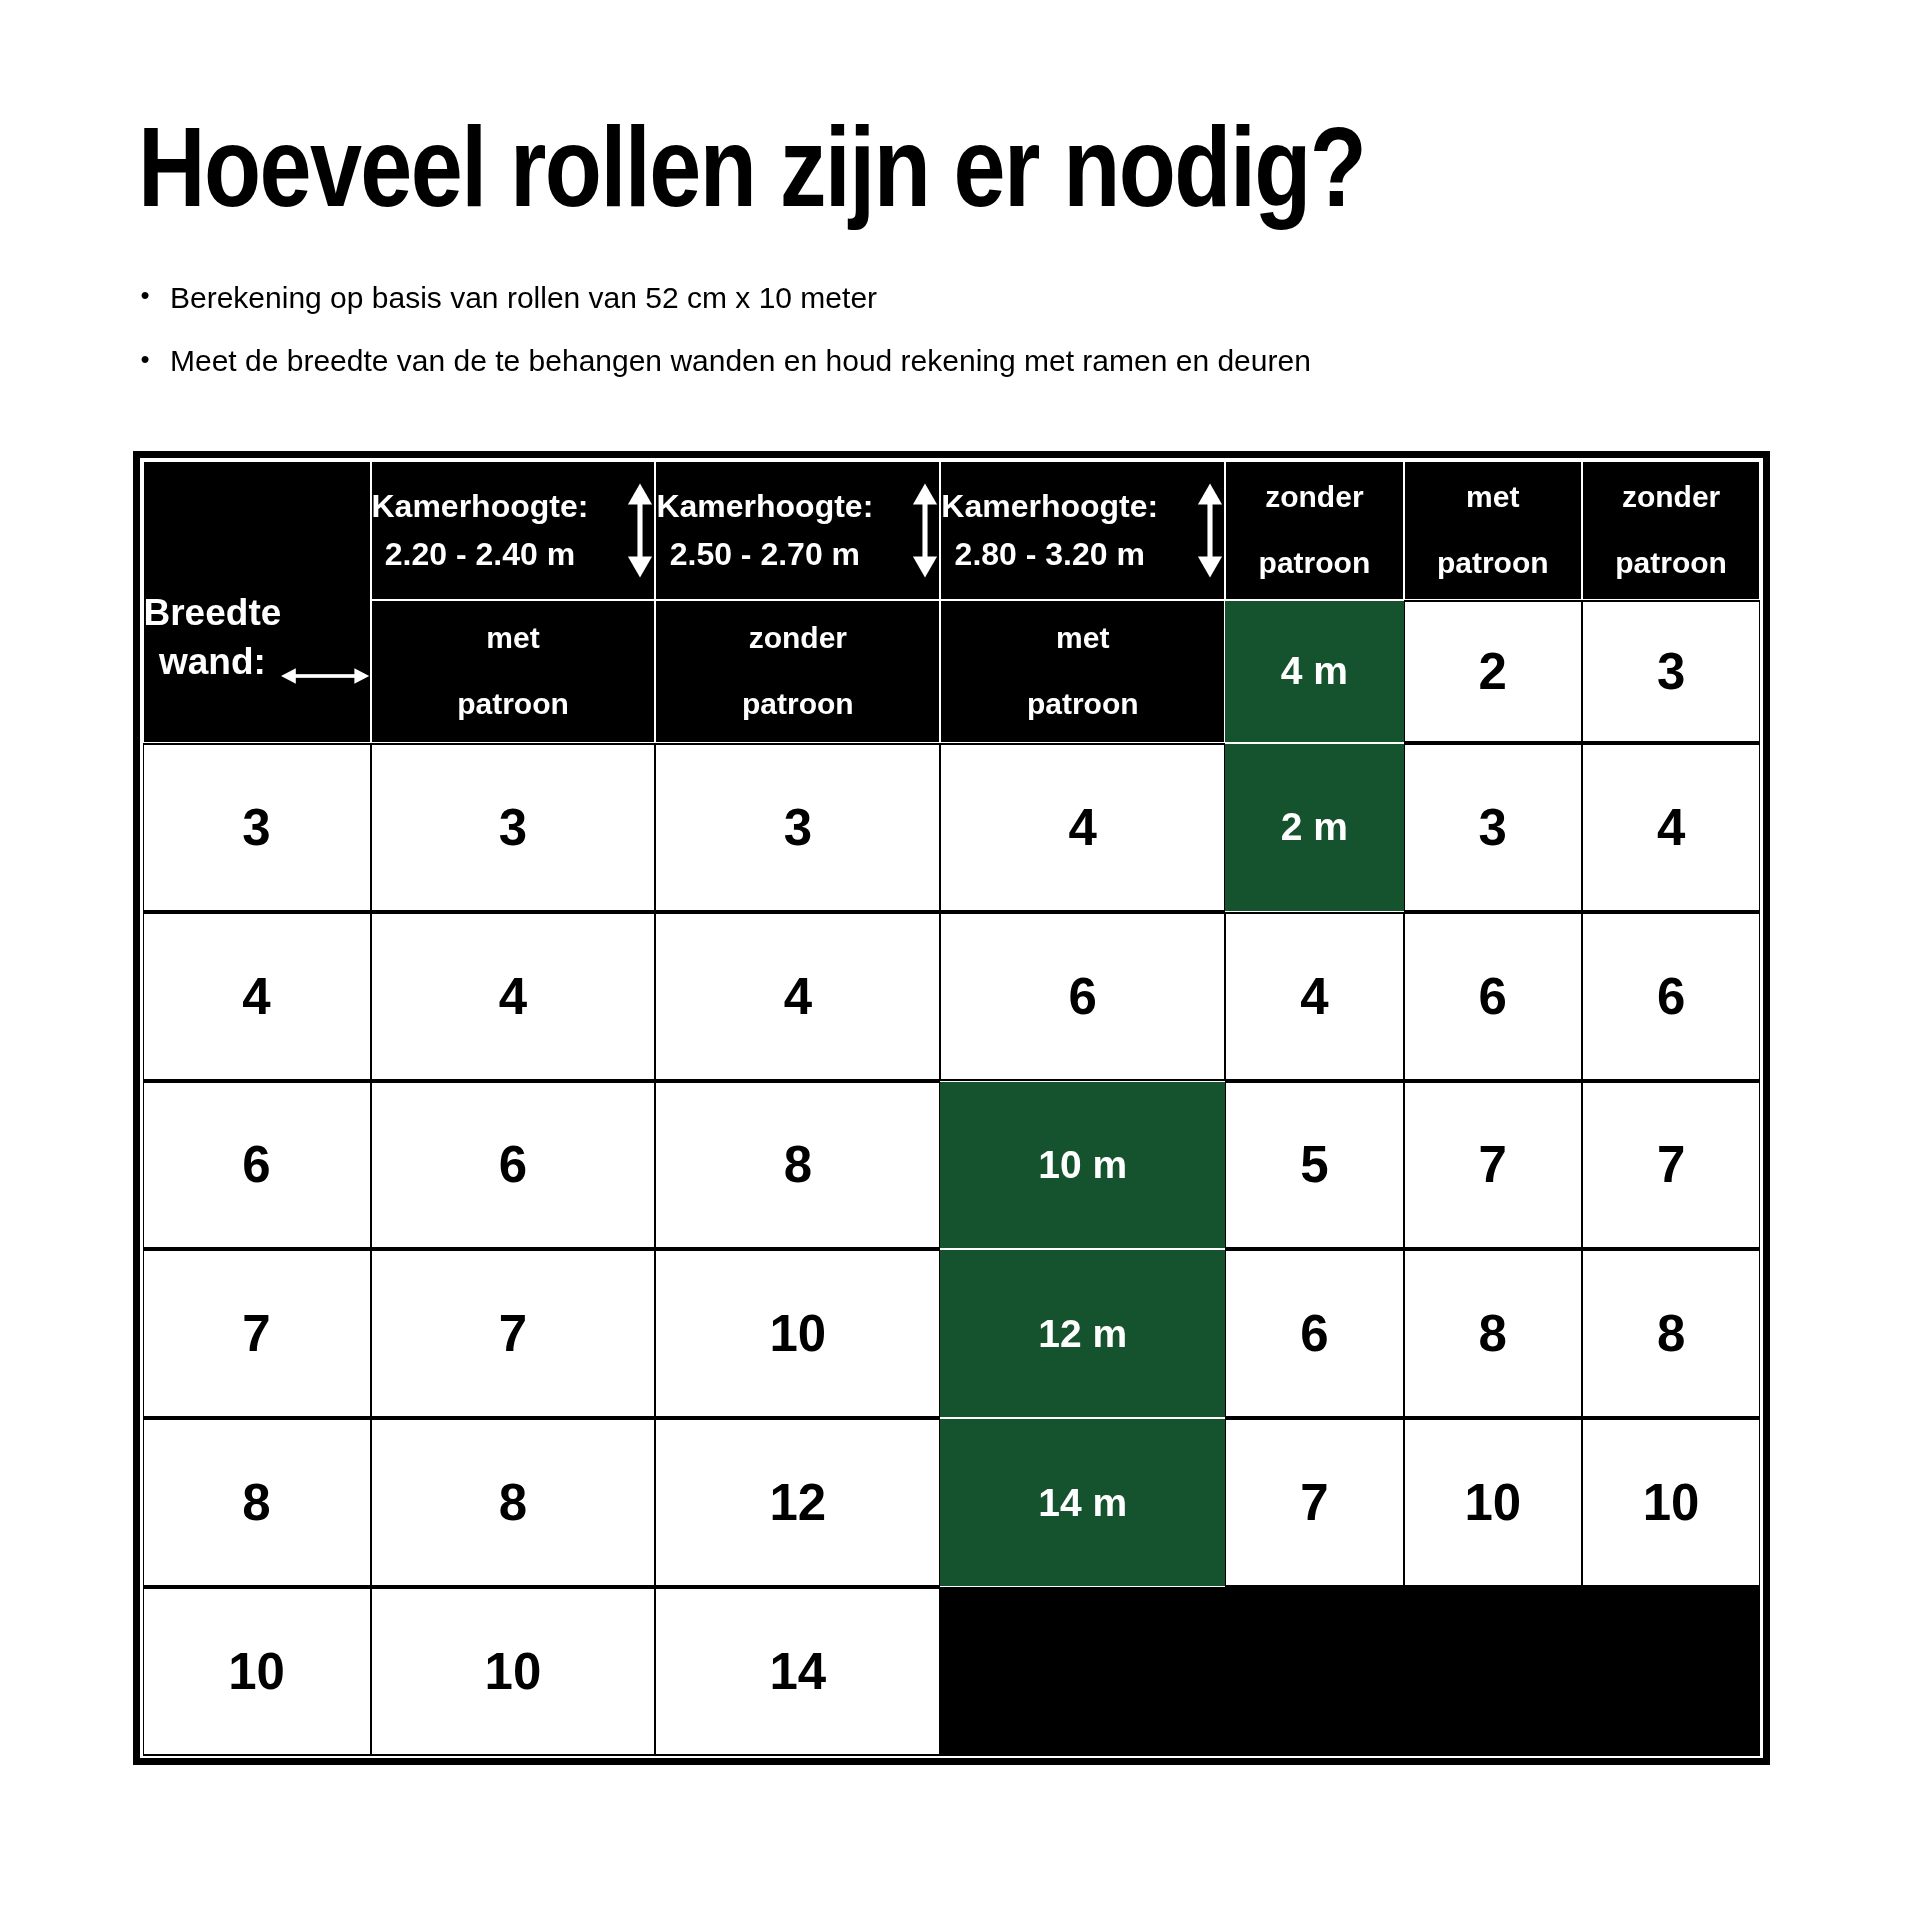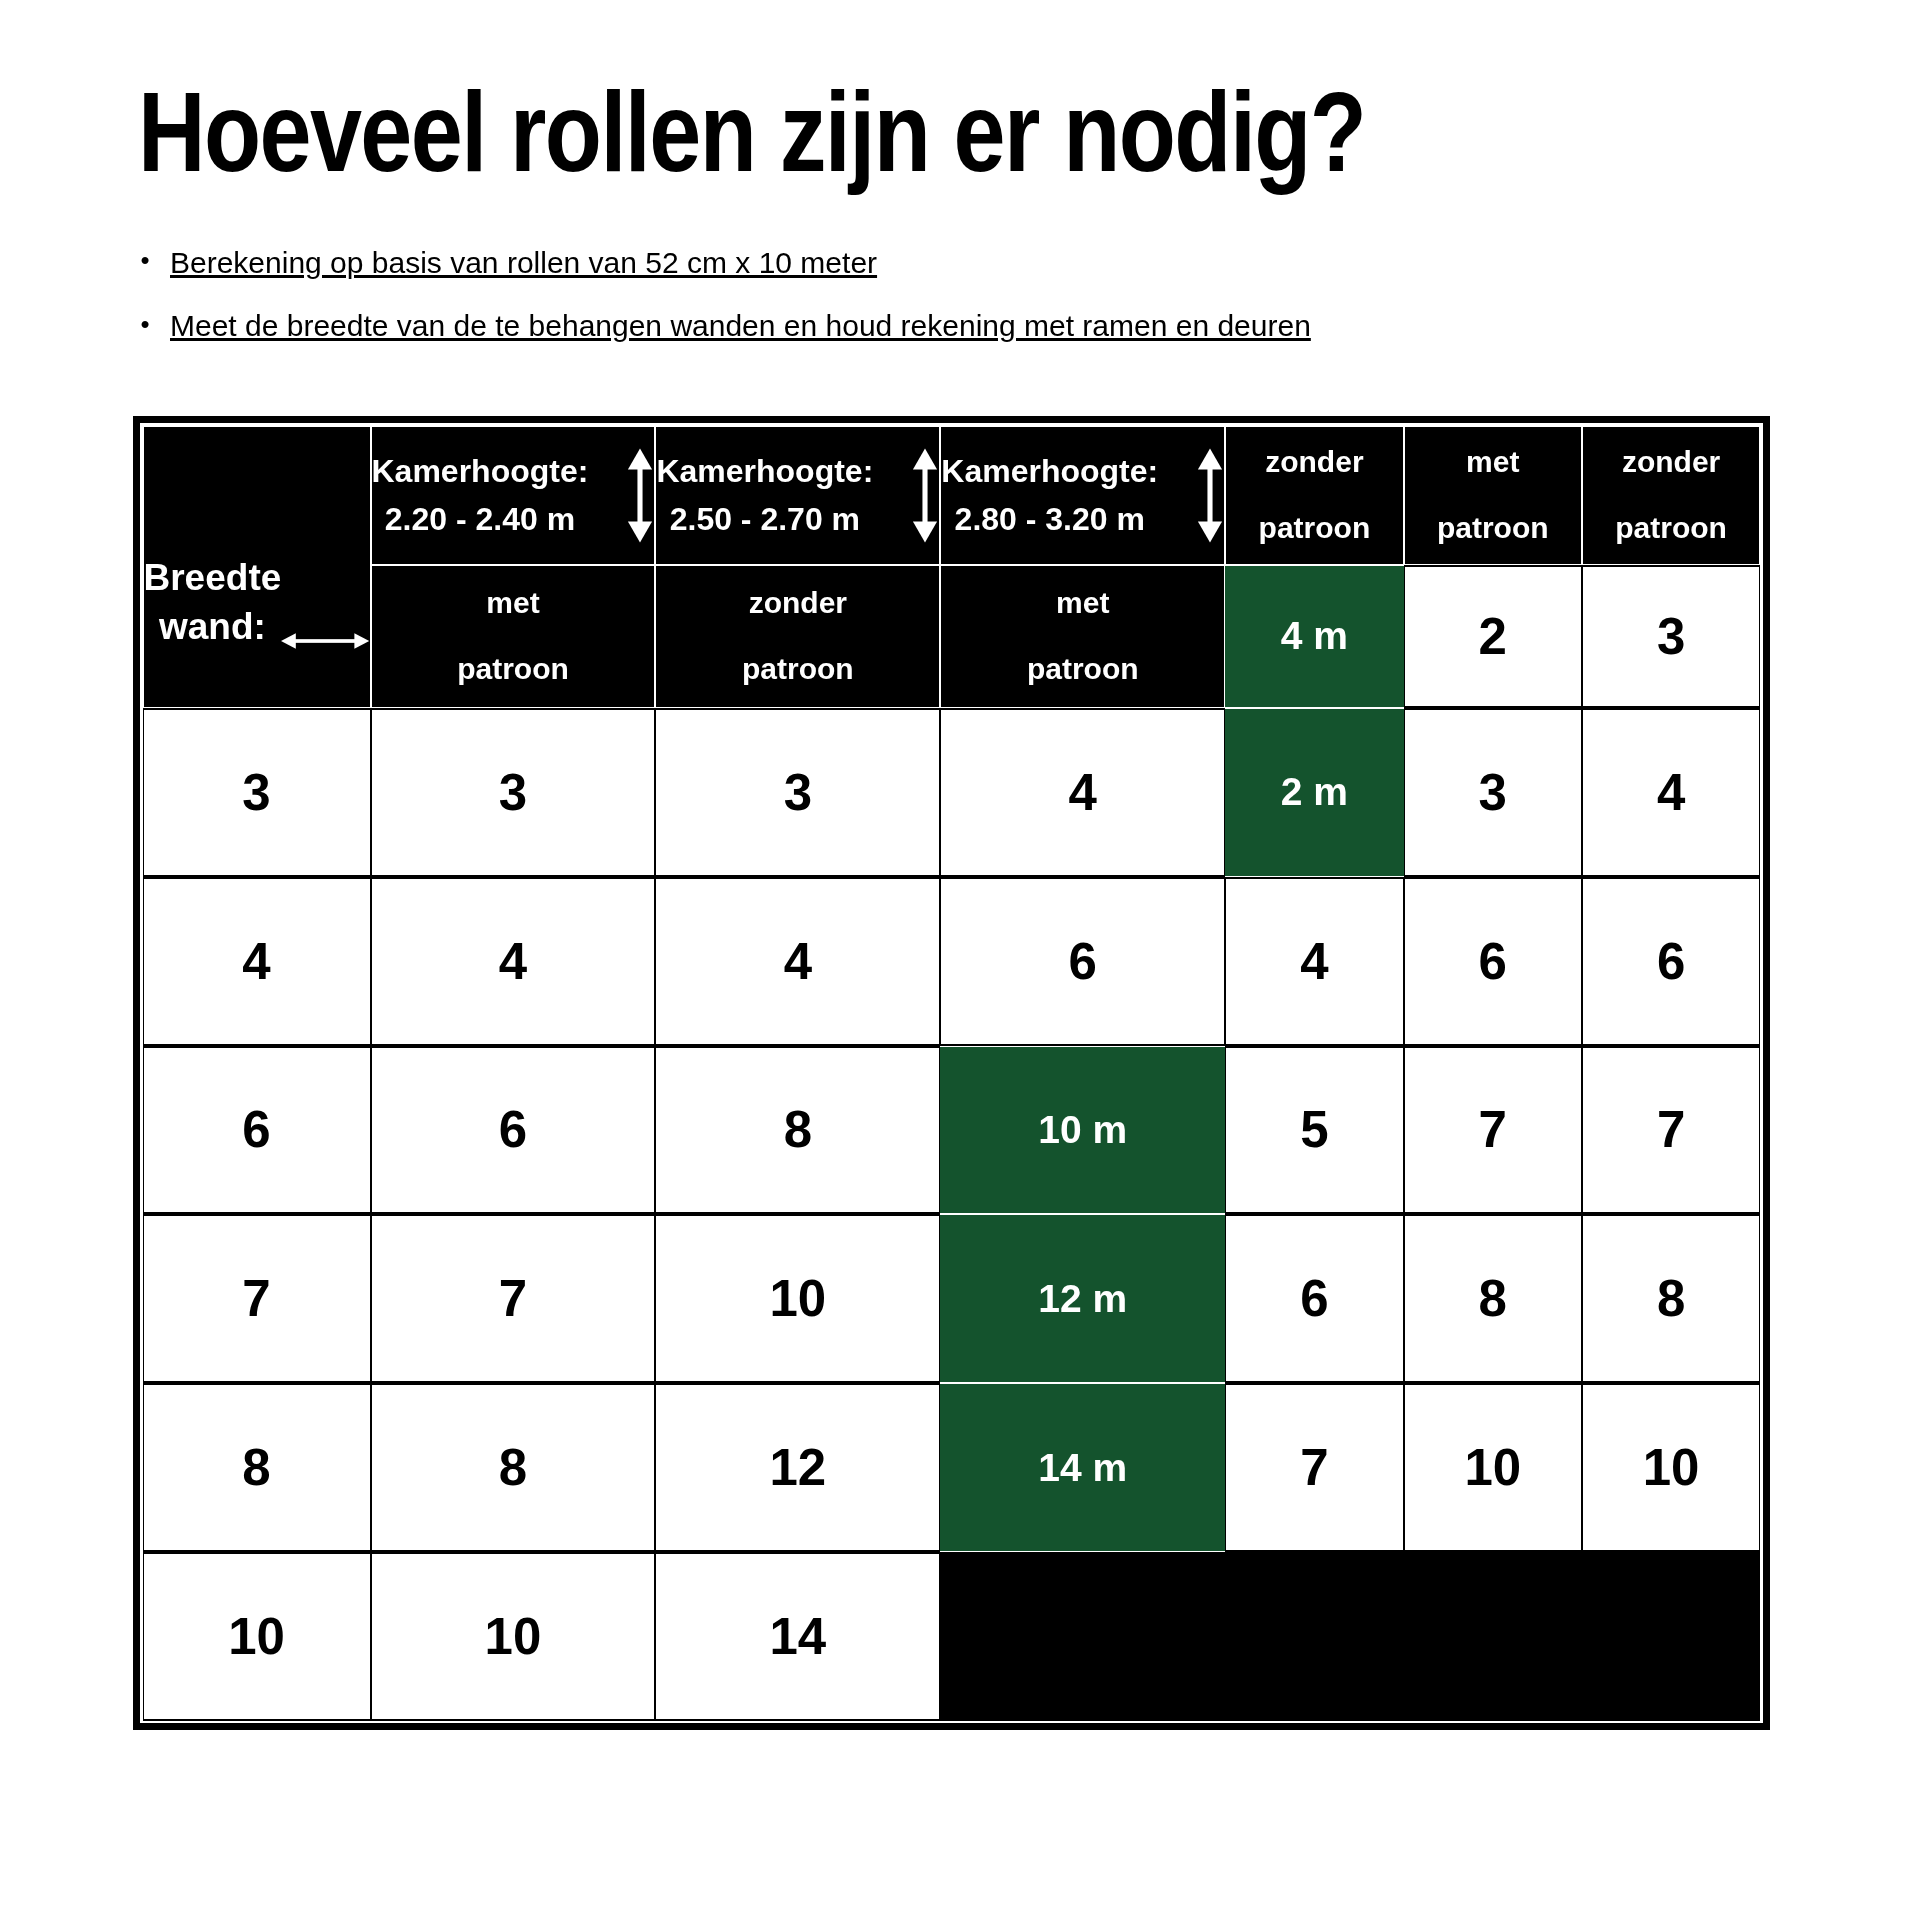--- a/index.html
+++ b/index.html
@@ -1,30 +1,30 @@
 <!DOCTYPE html>
 <html style="font-size:10.3px"><head>
 <meta charset="utf-8">
 <style>
   html,body{margin:0;padding:0;background:#ffffff;}
   body{width:1926px;height:1926px;font-family:"Liberation Sans",sans-serif;color:#000;}
-  .page{padding:66px 0 0 138px;}
+  .page{padding:101px 0 0 138px;}
 
   .title{
     margin:0;
     font-size:114px;
     font-weight:bold;
     letter-spacing:-1.9px;
     white-space:nowrap;
     transform:scaleX(0.82);
     transform-origin:left top;
   }
 
   .bullets{list-style:none;margin:46px 0 0 0;padding:0;font-size:30px;line-height:1.3;}
-  .bullets li{position:relative;padding-left:32px;margin-bottom:24.4px;text-decoration:underline;}
+  .bullets li{position:relative;padding-left:32px;margin-bottom:24.4px;}
   .bullets li::before{content:"•";position:absolute;left:2.6px;top:1.3px;font-size:26px;}
 
   .tbl-outer{
     box-sizing:border-box;
     margin-top:71px;
     margin-left:-5.1px;
     width:1637px;
     height:1314px;
     border:7px solid #000;
     background:#ffffff;      

